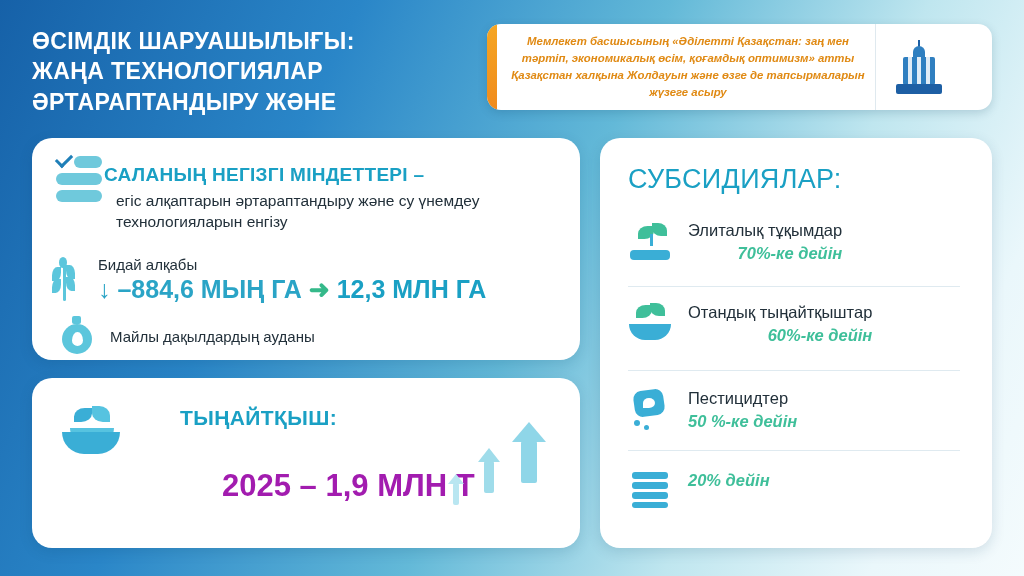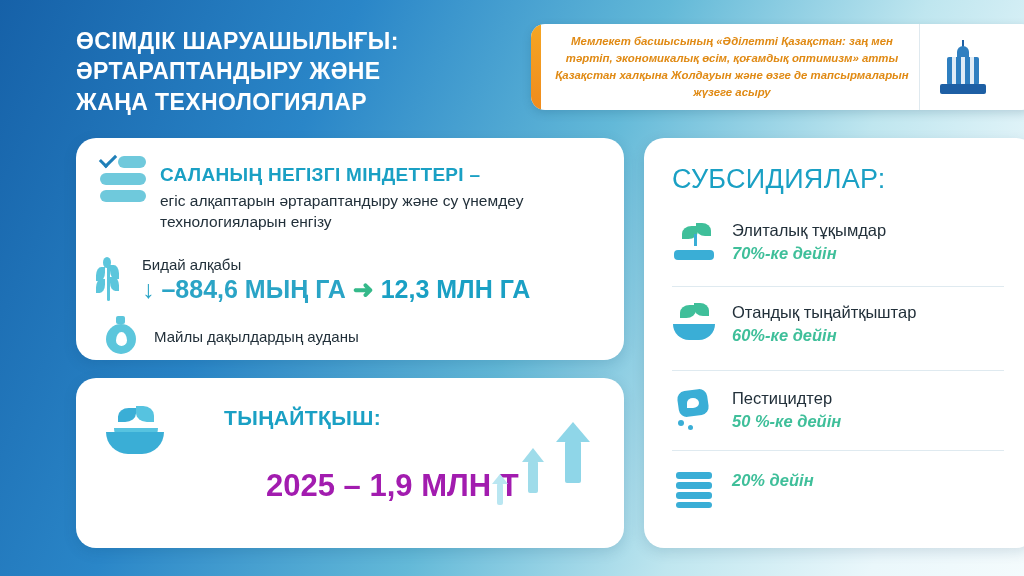--- a/index.html
+++ b/index.html
@@ -3,21 +3,21 @@
 <meta charset="utf-8">
 <style>
   * { box-sizing: border-box; margin: 0; padding: 0; }
   html, body { width: 1024px; height: 576px; }
   body {
     font-family: "Liberation Sans", sans-serif;
     background: linear-gradient(115deg, #1661a8 0%, #2a86c8 28%, #63b9d8 52%, #bfe6ef 72%, #eaf7fb 88%, #f4fbfd 100%);
     position: relative;
     overflow: hidden;
   }
-  .slide { position: absolute; inset: 0; margin-left: 44px; }
+  .slide { position: absolute; inset: 0; }
 
   
   .title {
     position: absolute;
     left: 32px; top: 26px;
     width: 440px;
     color: #ffffff;
     font-size: 23px;
     font-weight: bold;
     line-height: 1.32;
@@ -74,21 +74,21 @@
     border-radius: 20px;
     box-shadow: 0 4px 14px rgba(10,60,90,0.14);
   }
   .card-left-top { left: 32px; top: 138px; width: 548px; height: 222px; }
   .card-left-bottom { left: 32px; top: 378px; width: 548px; height: 170px; }
   .card-right { left: 600px; top: 138px; width: 392px; height: 410px; }
 
   
   .lt-head {
     position: absolute; left: 24px; top: 16px;
-    display: flex; align-items: flex-start; gap: 14px;
+    display: flex; align-items: flex-start; gap: 2px;
   }
   .icon-stack { width: 46px; height: 50px; position: relative; flex: none; }
   .icon-stack .bar { position: absolute; left: 0; height: 12px; border-radius: 6px; background: #6fc9dc; }
   .icon-stack .b1 { top: 2px; left: 18px; width: 28px; }
   .icon-stack .b2 { top: 19px; width: 46px; }
   .icon-stack .b3 { top: 36px; width: 46px; }
   .icon-stack .check {
     position: absolute; left: 0; top: 0; width: 16px; height: 10px;
     border-left: 3.5px solid #1f7fb8; border-bottom: 3.5px solid #1f7fb8;
     transform: rotate(-45deg);
@@ -142,21 +142,21 @@
   .ar.mid .head { left: 0; top: 0; }
   .ar.mid .shaft { left: 6px; top: 13px; width: 10px; height: 32px; }
   .ar.sm { color:#b9e6f1; left: 10px; top: 62px; }
   .ar.sm .head { left: 0; top: 0; border-left-width: 8px; border-right-width: 8px; border-bottom-width: 10px; }
   .ar.sm .shaft { left: 5px; top: 9px; width: 6px; height: 22px; }
 
   
   .r-title { position: absolute; left: 28px; top: 26px; font-size: 27px; font-weight: normal; color: #1aa0c4; letter-spacing:.3px;}
   .sub-item { position: absolute; left: 28px; display: flex; gap: 16px; align-items: flex-start; }
   .sub-item .txt .t1 { font-size: 16.5px; color: #22303a; line-height: 1.3; }
-  .sub-item .txt .t2 { font-size: 16.5px; font-weight: bold; font-style: italic; color: #3fbf9a; margin-top: 3px;}
+  .sub-item .txt .t2 { font-size: 16.5px; font-weight: bold; font-style: italic; color: #3fbf9a; margin-top: 3px; text-align: right;}
   .divider { position: absolute; left: 28px; width: 332px; height: 1px; background: #dfeaf0; }
 
   .si1 { top: 82px; } .si2 { top: 164px; } .si3 { top: 250px; } .si4 { top: 330px; }
   .dv1 { top: 148px; } .dv2 { top: 232px; } .dv3 { top: 312px; }
 
   .ic2 { width: 44px; height: 42px; position: relative; flex: none; }
   
   .seed .soil { position:absolute; left:2px; bottom:2px; width:40px; height:10px; background:#3aaed6; border-radius:4px;}
   .seed .lf1 { position:absolute; left:10px; top:6px; width:16px; height:13px; background:#3fbf9a; border-radius:60% 0 60% 0;}
   .seed .lf2 { position:absolute; left:24px; top:3px; width:15px; height:13px; background:#3fbf9a; border-radius:0 60% 0 60%;}
@@ -175,22 +175,22 @@
   .bio .b { position:absolute; left:4px; width:36px; height:7px; background:#3aaed6; border-radius:3px;}
   .bio .b1 { top:14px;} .bio .b2 { top:24px;} .bio .b3 { top:34px; height:6px;}
 </style>
 </head>
 <body>
 
 <div class="slide">
 
   <div class="title">
     <div>ӨСІМДІК ШАРУАШЫЛЫҒЫ:</div>
+    <div>ЖАҢА ТЕХНОЛОГИЯЛАР</div>
     <div>ӘРТАРАПТАНДЫРУ ЖӘНЕ</div>
-    <div>ЖАҢА ТЕХНОЛОГИЯЛАР</div>
   </div>
 
   <div class="banner">
     <div class="banner-stripe"></div>
     <div class="banner-text">Мемлекет басшысының «Әділетті Қазақстан: заң мен тәртіп, экономикалық өсім, қоғамдық оптимизм» атты Қазақстан халқына Жолдауын және өзге де тапсырмаларын жүзеге асыру</div>
     <div class="banner-logo">
       <div class="akorda">
         <div class="spire"></div>
         <div class="dome"></div>
         <div class="body"></div>

